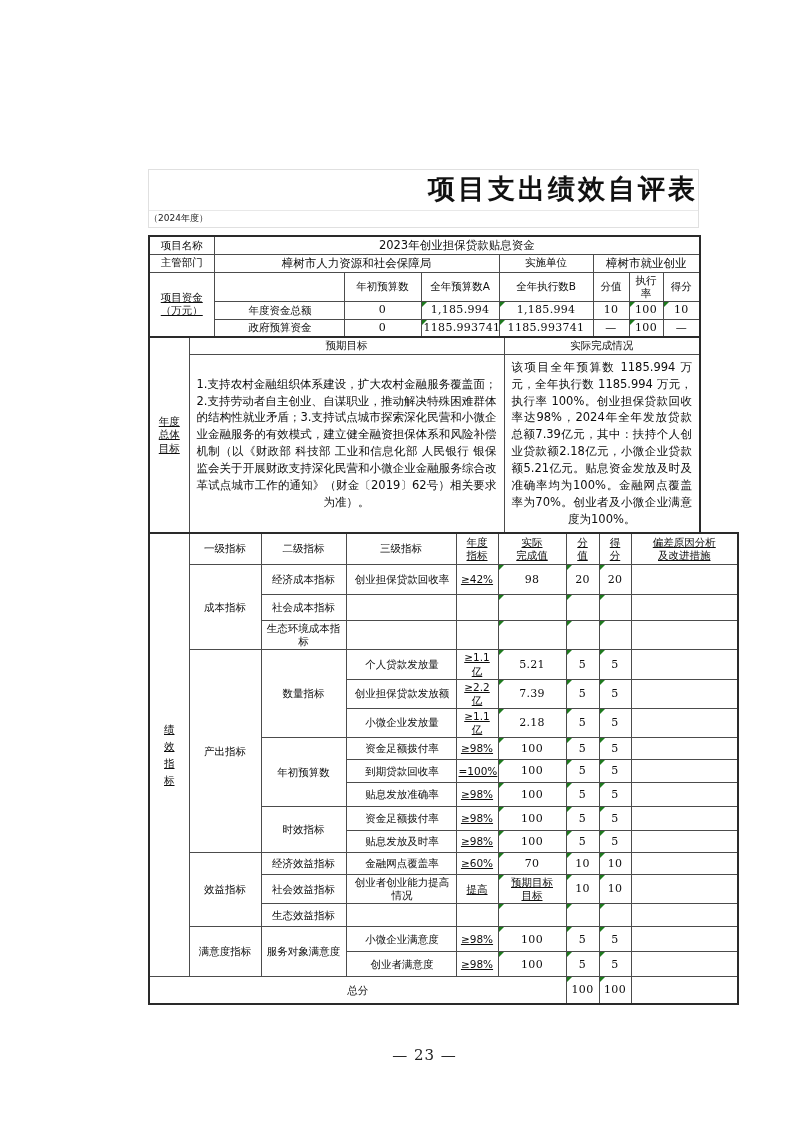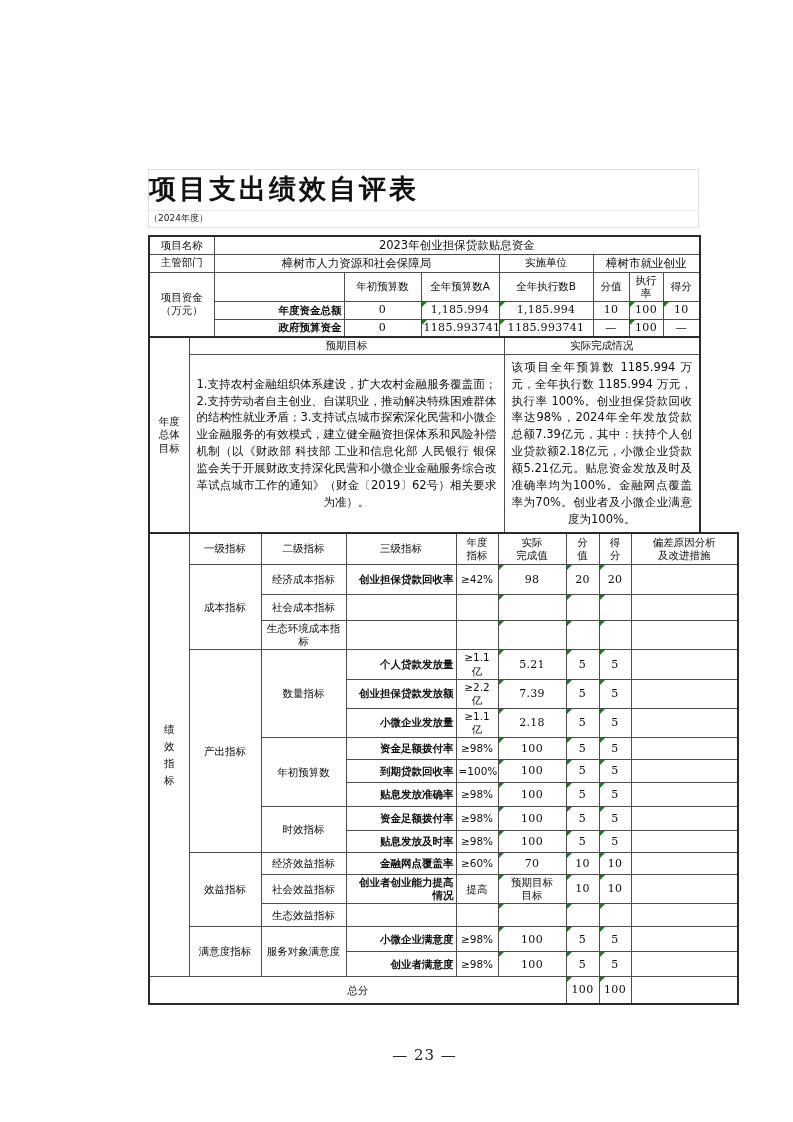--- a/index.html
+++ b/index.html
@@ -1,33 +1,33 @@
 <!DOCTYPE html>
 <html><head>
 <meta charset="utf-8">
 <style>
   html,body{margin:0;padding:0;background:#ffffff;}
   .doc{position:relative;width:793px;height:1122px;background:#ffffff;overflow:hidden;
        font-family:"DejaVu Sans",sans-serif;color:#111;}
   .content{position:absolute;left:148px;top:169px;width:600px;}
 
   .title-box{width:549px;border:1px solid #e0e0e0;}
-  .form-title{font-size:27px;font-weight:bold;text-align:left;letter-spacing:3px;
+  .form-title{font-size:27px;font-weight:bold;text-align:right;letter-spacing:3px;
               padding:1px 0 3px;border-bottom:1px solid #e8e8e8;}
   .form-subtitle{font-size:9px;padding:1px 0 2px;color:#222;}
 
   table{border-collapse:collapse;table-layout:fixed;border:2px solid #2a2a2a;background:#fff;}
   .tbl-main{margin-top:7px;width:551px;}
   .tbl-goals{margin-top:-2px;width:551px;}
   .tbl-ind{margin-top:-2px;width:589px;}
 
   td{border:1px solid #4c4c4c;font-size:10.5px;text-align:center;vertical-align:middle;
      padding:1px 2px;line-height:1.25;position:relative;overflow:hidden;color:#0d0d0d;}
-  .pre{white-space:pre-line;}
-  .left{text-align:right;padding-left:4px;font-weight:bold;}
+  .pre{white-space:pre-line;text-decoration:underline;}
+  .left{text-align:center;padding-left:4px;}
   .num{font-family:"DejaVu Serif",serif;font-size:11px;letter-spacing:0.3px;}
   .big{font-size:11.5px;margin-top:40px;}
   .goal{font-size:11.5px;text-align:justify;text-align-last:center;padding:4px 7px;line-height:1.47;}
   .gt::before{content:"";position:absolute;top:0;left:0;width:0;height:0;
               border-top:5px solid #1e7a1e;border-right:5px solid transparent;}
   .vlabel{line-height:1.6;}
 
   .page-number{position:absolute;top:1046px;left:0;width:100%;text-align:center;
                font-size:15px;font-family:"DejaVu Serif",serif;letter-spacing:1px;color:#222;padding-left:28px;}
 </style>

